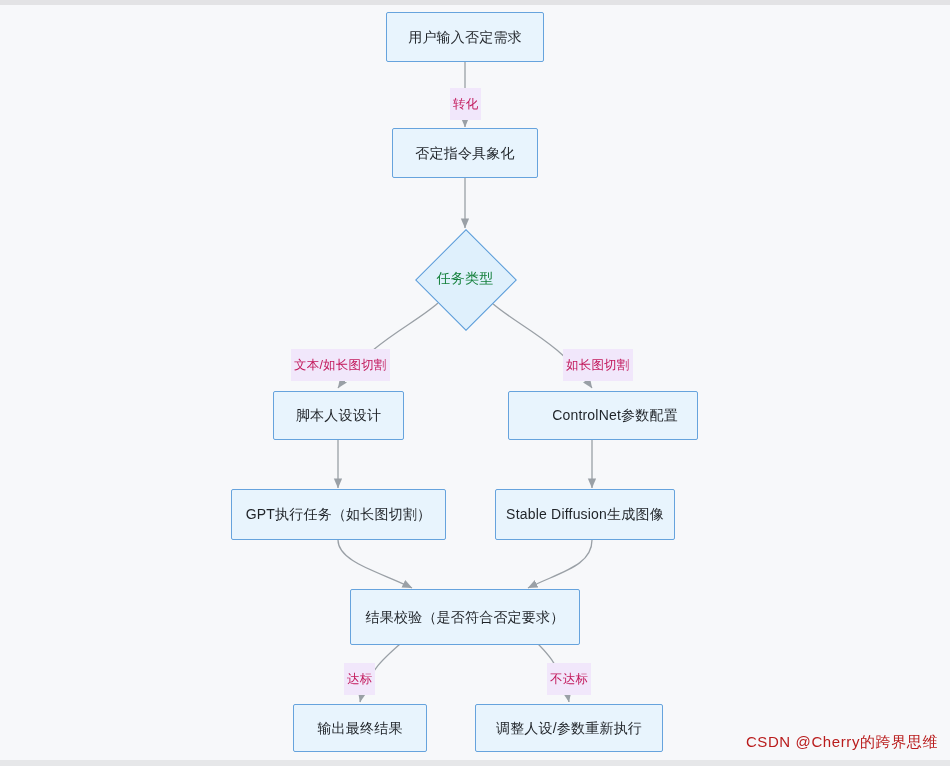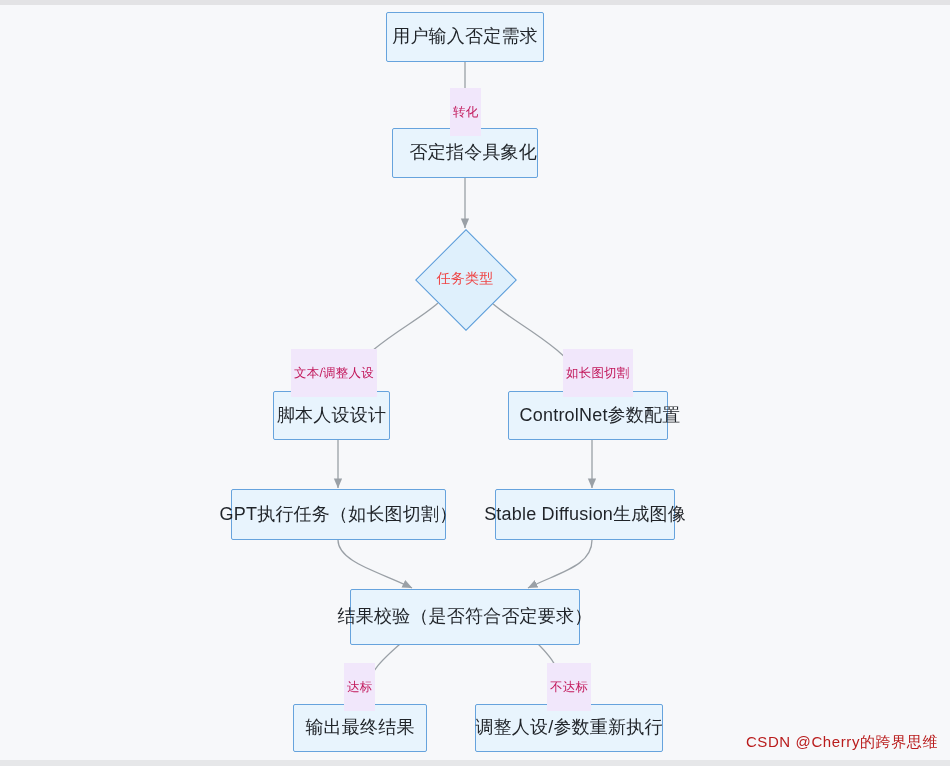--- a/index.html
+++ b/index.html
@@ -41,21 +41,21 @@
   .node {
     position: absolute;
     box-sizing: border-box;
     display: flex;
     align-items: center;
     justify-content: center;
     background: #e8f4fd;
     border: 1px solid #66a3dd;
     border-radius: 2px;
     color: #1f2328;
-    font-size: 18px;
+    font-size: 14px;
     line-height: 1.3;
     text-align: center;
     white-space: nowrap;
     letter-spacing: 0.2px;
   }
   .node-decision {
     position: absolute;
     box-sizing: border-box;
     display: flex;
     align-items: center;
@@ -70,32 +70,32 @@
     margin-left: -35px;
     margin-top: -35px;
     background: #dff0fc;
     border: 1px solid #5a9bd8;
     transform: rotate(45deg);
   }
   .node-decision .diamond-label {
     position: relative;
     z-index: 2;
     font-size: 14px;
-    color: #ef4444;
+    color: #15803d;
     white-space: nowrap;
     letter-spacing: 0.2px;
   }
   .edge-label {
     position: absolute;
     box-sizing: border-box;
     background: #f1e7fb;
     color: #c2185b;
     font-size: 12.5px;
     line-height: 16px;
-    padding: 16px 3px;
+    padding: 8px 3px;
     white-space: nowrap;
     letter-spacing: 0.2px;
   }
   .watermark {
     position: absolute;
     right: 12px;
     bottom: 14px;
     color: #b91c1c;
     font-size: 15px;
     letter-spacing: 0.6px;
@@ -126,34 +126,34 @@
       <path d="M592,540 C592,566 560,572 528,588"></path>
       <path d="M420,627 C394,650 368,666 360,702"></path>
       <path d="M520,627 C546,650 562,666 569,702"></path>
     </g>
   </svg>
 
   <div class="node" style="left:386px; top:12px; width:158px; height:50px;">
     <span>用户输入否定需求</span>
   </div>
 
-  <div class="node" style="left:392px; top:128px; width:146px; height:50px;justify-content:flex-end;">
+  <div class="node" style="left:392px; top:128px; width:146px; height:50px;">
     <span>否定指令具象化</span>
   </div>
 
   <div class="node-decision" style="left:415px; top:229px; width:100px; height:100px;">
     <span class="diamond-shape"></span>
     <span class="diamond-label">任务类型</span>
   </div>
 
-  <div class="node" style="left:273px; top:391px; width:117px; height:49px;font-family:Liberation Serif, serif;">
+  <div class="node" style="left:273px; top:391px; width:131px; height:49px;">
     <span>脚本人设设计</span>
   </div>
 
-  <div class="node" style="left:508px; top:391px; width:160px; height:49px;padding-left:24px;">
+  <div class="node" style="left:508px; top:391px; width:190px; height:49px;padding-left:24px;">
     <span>ControlNet参数配置</span>
   </div>
 
   <div class="node" style="left:231px; top:489px; width:215px; height:51px;">
     <span>GPT执行任务（如长图切割）</span>
   </div>
 
   <div class="node" style="left:495px; top:489px; width:180px; height:51px;">
     <span>Stable Diffusion生成图像</span>
   </div>
@@ -168,21 +168,21 @@
 
   <div class="node" style="left:475px; top:704px; width:188px; height:48px;justify-content:center;">
     <span>调整人设/参数重新执行</span>
   </div>
 
   <div class="edge-label" style="left:450px; top:88px;">
     <span>转化</span>
   </div>
 
   <div class="edge-label" style="left:291px; top:349px;">
-    <span>文本/调整人设</span>
+    <span>文本/如长图切割</span>
   </div>
 
   <div class="edge-label" style="left:563px; top:349px;">
     <span>如长图切割</span>
   </div>
 
   <div class="edge-label" style="left:344px; top:663px;">
     <span>达标</span>
   </div>
 

